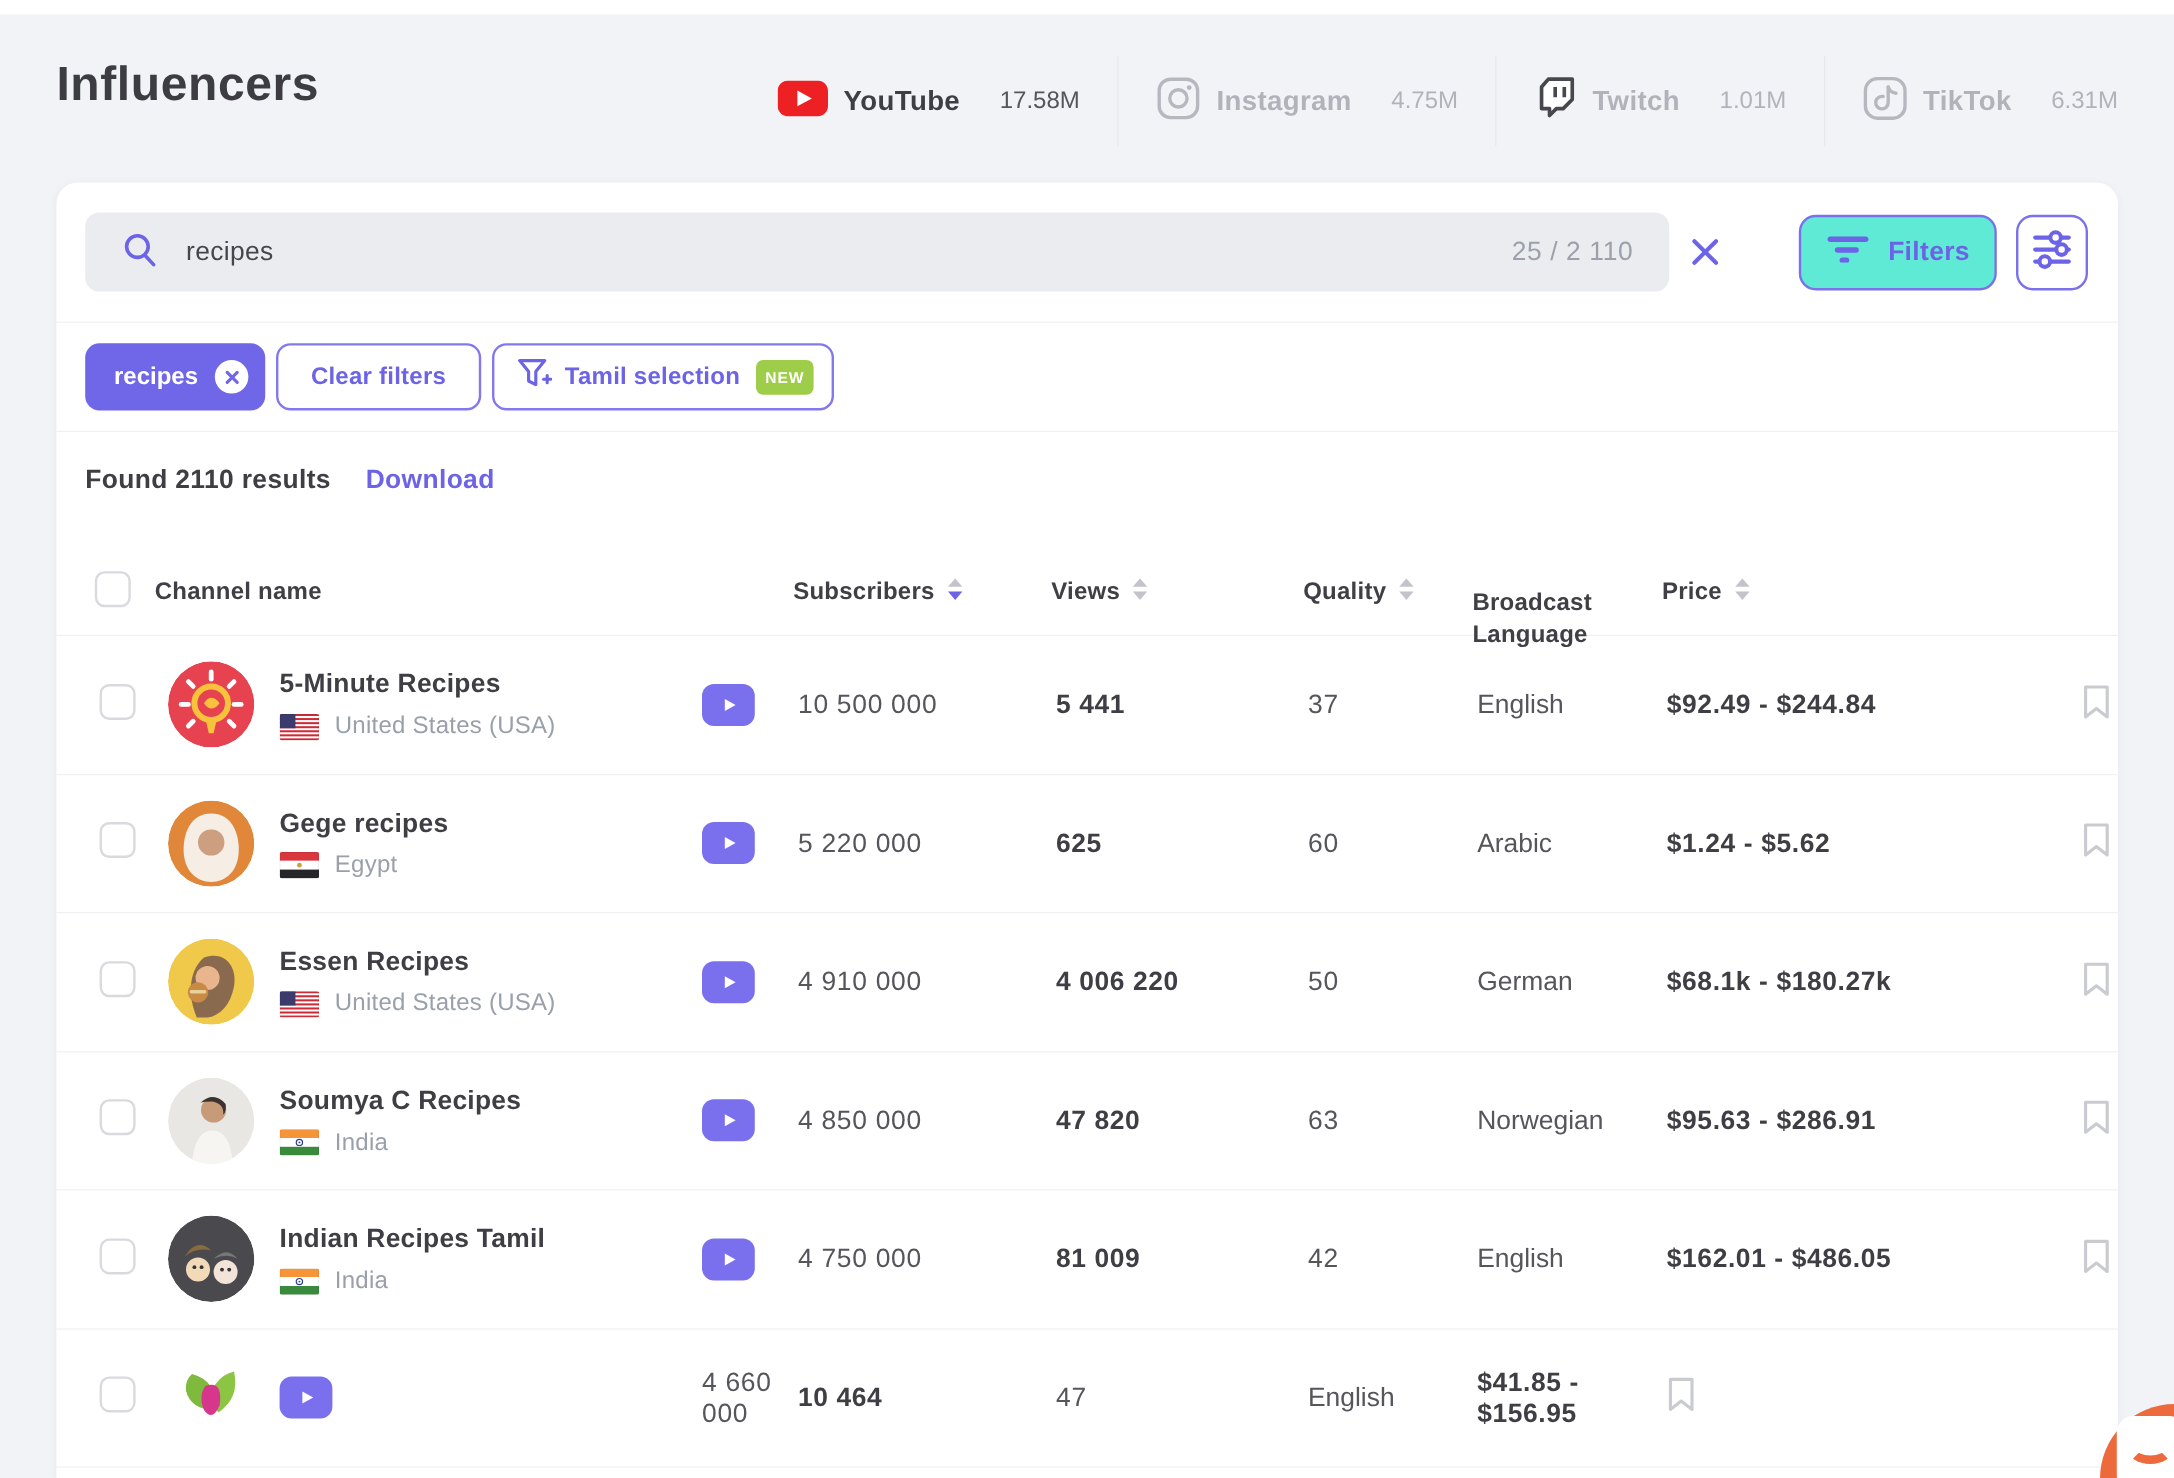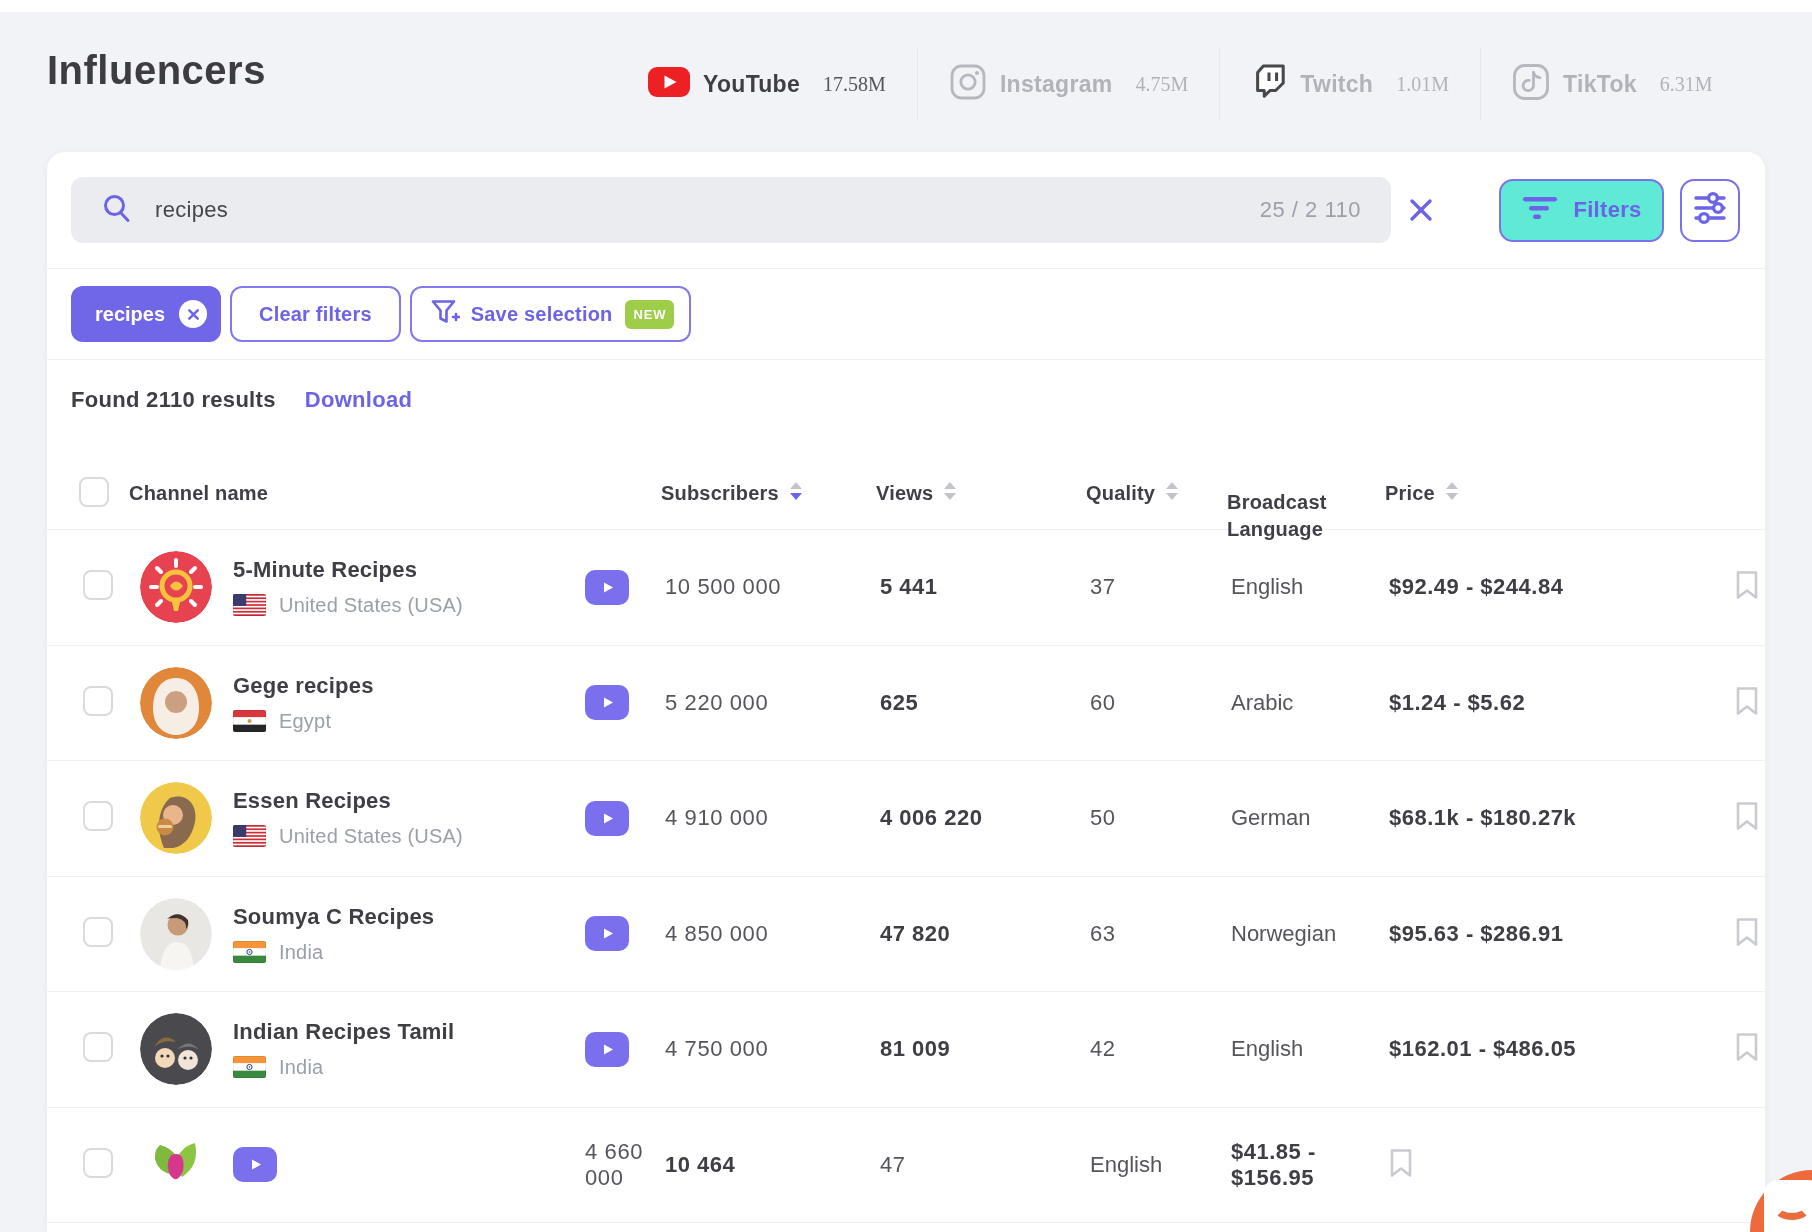--- a/index.html
+++ b/index.html
@@ -8,21 +8,21 @@
          font-family:"Liberation Sans",sans-serif;color:#3e3e44;}
   .top-strip{position:absolute;left:0;top:0;width:100%;height:12px;background:#ffffff;}
   .page-title{position:absolute;left:47px;top:48px;font-size:40px;font-weight:800;
               letter-spacing:.5px;color:#3c3c42;}
   
   .tabs{position:absolute;left:648px;top:42px;height:84px;display:flex;align-items:center;}
   .tab{display:flex;align-items:center;gap:13px;padding:16px 31px;cursor:pointer;}
   .tab:first-child{padding-left:0;}
   .tab + .tab{border-left:1px solid #e7e8ed;}
   .tab .t-name{font-size:23px;font-weight:700;color:#b2b2bb;letter-spacing:.3px;}
-  .tab .t-count{font-size:20px;color:#b2b2bb;margin-left:10px;font-family:Liberation Serif, serif;}
+  .tab .t-count{font-size:20px;color:#b2b2bb;margin-left:20px;}
   .tab.active .t-name{color:#3e3e44;}
   .tab.active .t-count{color:#55555b;}
   
   .card{position:absolute;left:47px;top:152px;width:1718px;height:1080px;background:#fff;
         border-radius:18px 18px 0 0;box-shadow:0 2px 8px rgba(40,44,63,.05);}
   
   .search-row{display:flex;align-items:center;padding:25px 24px;border-bottom:1px solid #f0f1f5;}
   .search-input{width:1320px;height:66px;background:#ebecf0;border-radius:12px;display:flex;
                 align-items:center;padding:0 30px;cursor:text;}
   .search-input .value{font-size:22px;color:#45454b;margin-left:22px;flex:1;letter-spacing:.3px;}
@@ -59,21 +59,21 @@
       letter-spacing:.2px;cursor:pointer;}
   .th.nosort{cursor:default;}
   .th.wrap{max-width:122px;line-height:27px;margin-top:45px;}
   .checkbox{width:30px;height:30px;border:2px solid #d9dade;border-radius:8px;background:#fff;
             cursor:pointer;display:inline-block;}
   .row{display:grid;grid-template-columns:57px 93px 352px 80px 215px 210px 141px 158px 346px 1fr;
        padding-left:36px;height:115.5px;align-items:center;border-bottom:1px solid #f0f1f5;}
   .avatar{width:72px;height:72px;border-radius:50%;overflow:hidden;display:block;}
   .avatar svg{display:block;}
   .channel-name{font-size:22px;font-weight:700;color:#3e3e44;letter-spacing:.2px;cursor:pointer;}
-  .channel-country{display:flex;align-items:flex-start;gap:13px;margin-top:11px;}
+  .channel-country{display:flex;align-items:center;gap:13px;margin-top:11px;}
   .flag{width:33px;height:22px;display:inline-block;border-radius:2px;overflow:hidden;flex:none;}
   .country-label{font-size:20px;color:#9aa0a9;letter-spacing:.2px;}
   .play-btn{width:44px;height:35px;border-radius:10px;background:#7a70ee;display:flex;
             align-items:center;justify-content:center;cursor:pointer;}
   .num{font-size:22px;color:#55555b;letter-spacing:.6px;}
   .cell-bold{font-size:22px;font-weight:700;color:#3e3e44;letter-spacing:.5px;}
   .lang{font-size:22px;color:#55555b;}
   .bookmark{cursor:pointer;display:inline-block;}
   
   .chat{position:absolute;right:-62px;bottom:-62px;width:124px;height:124px;border-radius:50%;
@@ -195,21 +195,21 @@
         <span>Clear filters</span>
       </div>
       <div class="btn-outline btn-save">
         <span>
           <svg width="30" height="28" viewBox="0 0 30 28" fill="none" stroke="#6c63e6" stroke-width="2.6" stroke-linejoin="round" stroke-linecap="round">
               <path d="M3 3.5 H24 L16.5 12.5 V23.5 L10.5 20.5 V12.5 Z"></path>
               <line x1="23" y1="19" x2="29" y2="19"></line>
               <line x1="26" y1="16" x2="26" y2="22"></line>
             </svg>
         </span>
-        <span>Save selection</span>
+        <span>Tamil selection</span>
         <span class="new-badge">NEW</span>
       </div>
     </div>
 
     <div class="found-row">
       <span class="found-text">Found 2110 results</span>
       <span class="download-link">Download</span>
     </div>
 
     <div class="thead">

